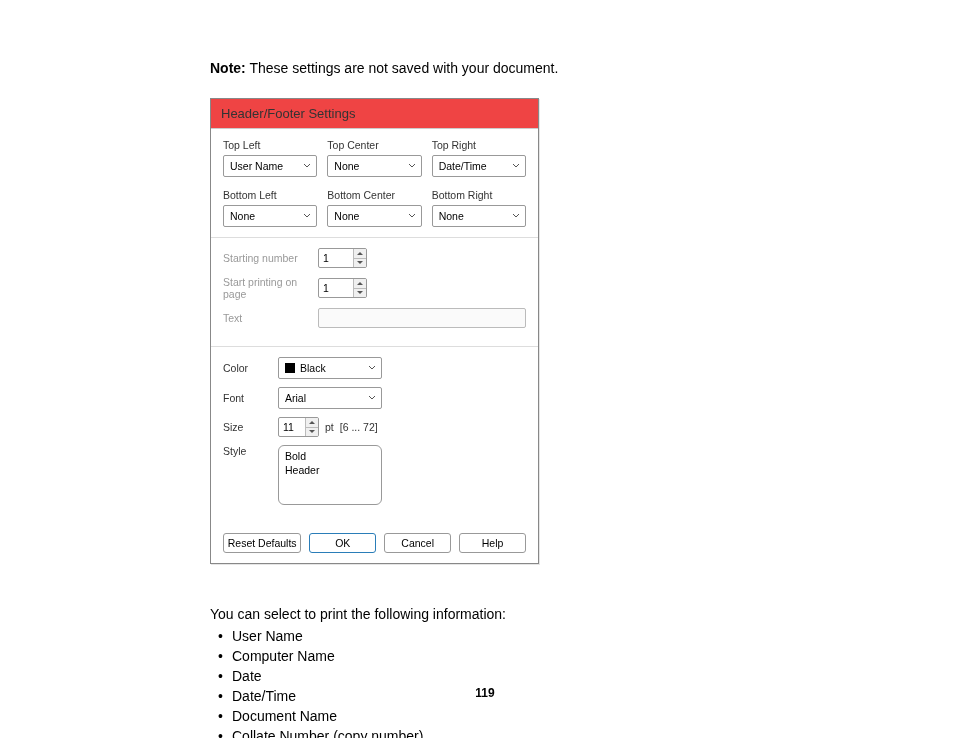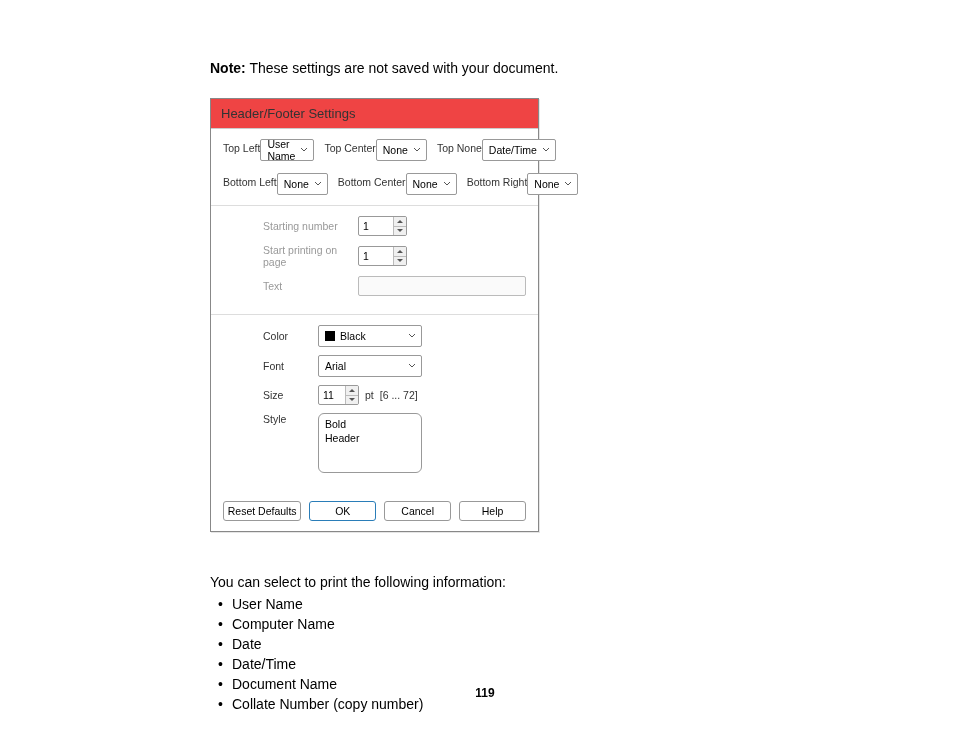--- a/index.html
+++ b/index.html
@@ -40,22 +40,21 @@
   .section {
     padding: 10px 12px;
   }
   .cols3 {
     display: flex;
     gap: 10px;
   }
   .col {
     flex: 1;
     display: flex;
-    flex-direction: row;
-    align-items: center;
+    flex-direction: column;
   }
   .lbl {
     font-size: 10.5px;
     color: #333;
     margin-bottom: 4px;
     white-space: nowrap;
   }
   .sel {
     position: relative;
     border: 1px solid #999;
@@ -74,21 +73,20 @@
     transform: translateY(-50%);
     width: 8px; height: 8px;
     pointer-events: none;
   }
   .sel-caret svg { display:block; }
   .divider { border-top: 1px solid #ddd; }
   .row {
     display: flex;
     align-items: center;
     margin-bottom: 8px;
-    margin-left: 40px;
   }
   .row-lbl {
     width: 95px;
     font-size: 10.5px;
     color: #999;
   }
   .row-lbl.active { color: #333; }
   .spin {
     display: flex;
     align-items: center;
@@ -216,21 +214,21 @@
           <div class="sel">
             <span>None</span>
             <span class="sel-caret">
                 <svg width="8" height="8">
                   <path d="M1 2 L4 5 L7 2" stroke="#555" fill="none" stroke-width="1"></path>
                 </svg>
               </span>
           </div>
         </div>
         <div class="col">
-          <div class="lbl">Top None</div>
+          <div class="lbl">Top Right</div>
           <div class="sel">
             <span>Date/Time</span>
             <span class="sel-caret">
                 <svg width="8" height="8">
                   <path d="M1 2 L4 5 L7 2" stroke="#555" fill="none" stroke-width="1"></path>
                 </svg>
               </span>
           </div>
         </div>
       </div>

